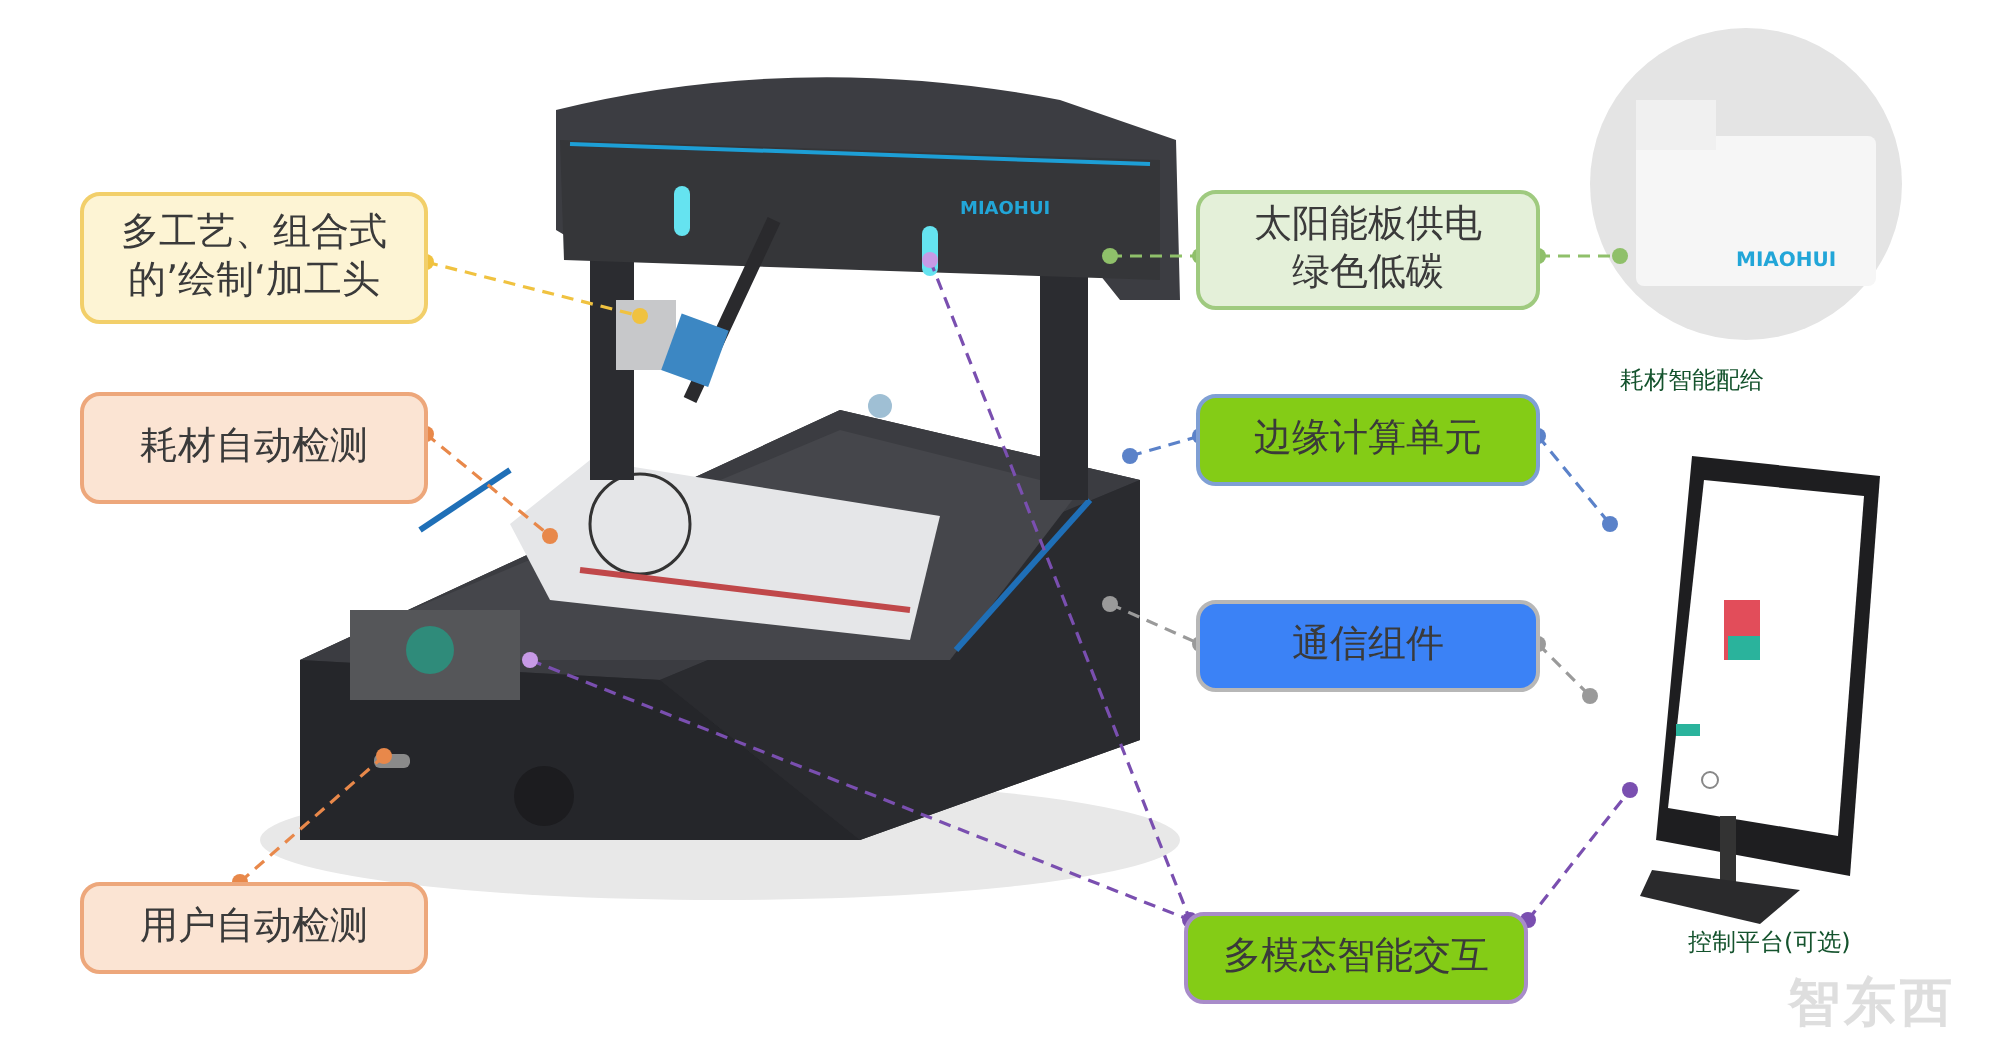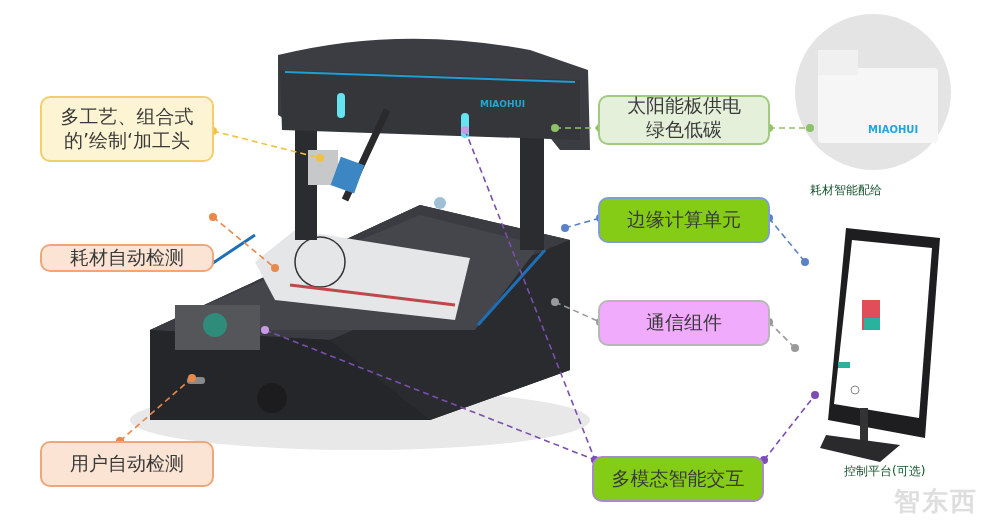--- a/index.html
+++ b/index.html
@@ -5,21 +5,21 @@
   * { box-sizing: border-box; margin: 0; padding: 0; }
   body { width: 1000px; height: 527px; background: #ffffff; position: relative; overflow: hidden; font-family: "DejaVu Sans", "Liberation Sans", sans-serif; }
   .canvas { position: absolute; left: 0; top: 0; width: 1000px; height: 527px; }
   svg.lines { position: absolute; left: 0; top: 0; width: 1000px; height: 527px; }
   .label { position: absolute; border-radius: 10px; border: 2px solid; display: flex; align-items: center; justify-content: center; text-align: center; font-size: 19px; color: #3a3a3a; line-height: 1.25; padding: 4px 8px; }
   .label span { display: block; }
   .l-yellow { background: #fdf4d4; border-color: #f2cf6a; }
   .l-orange { background: #fbe4d3; border-color: #eda77b; }
   .l-green { background: #e4f0d9; border-color: #9fca7f; }
   .l-blue { background: #84cc16; border-color: #7f9fd4; }
-  .l-gray { background: #f0abfc; border-color: #b7b7b7; }
+  .l-gray { background: #3b82f6; border-color: #b7b7b7; }
   .l-purple { background: #84cc16; border-color: #a88cc9; margin-top: 16px; }
   .caption { position: absolute; font-size: 12px; color: #14532d; }
   .watermark { position: absolute; right: 22px; bottom: 8px; color: rgba(200,200,200,0.6); font-size: 26px; font-weight: bold; letter-spacing: 2px; }
 </style>
 </head>
 <body>
 
 <div class="canvas">
 
   <svg class="lines" viewBox="0 0 1000 527">
@@ -116,29 +116,29 @@
     </g>
   </svg>
 
   <div class="label l-yellow" style="left:40px;top:96px;width:174px;height:66px;">
     <div>
       <span>多工艺、组合式</span>
       <span>的’绘制‘加工头</span>
     </div>
   </div>
 
-  <div class="label l-orange" style="left:40px;top:196px;width:174px;height:28px;margin-top:48px;">
+  <div class="label l-orange" style="left:40px;top:196px;width:174px;height:56px;">
     <span>耗材自动检测</span>
   </div>
 
   <div class="label l-orange" style="left:40px;top:441px;width:174px;height:46px;">
     <span>用户自动检测</span>
   </div>
 
-  <div class="label l-green" style="left:598px;top:95px;width:172px;height:50px;font-family:Liberation Mono, monospace;">
+  <div class="label l-green" style="left:598px;top:95px;width:172px;height:60px;">
     <div>
       <span>太阳能板供电</span>
       <span>绿色低碳</span>
     </div>
   </div>
 
   <div class="label l-blue" style="left:598px;top:197px;width:172px;height:46px;">
     <span>边缘计算单元</span>
   </div>
 

